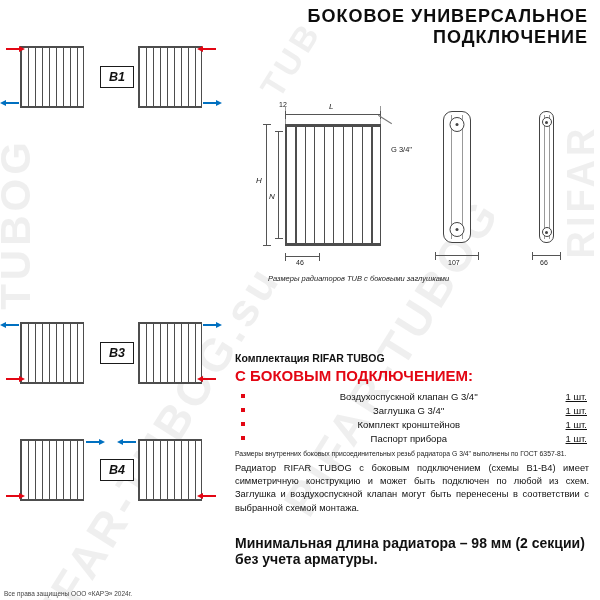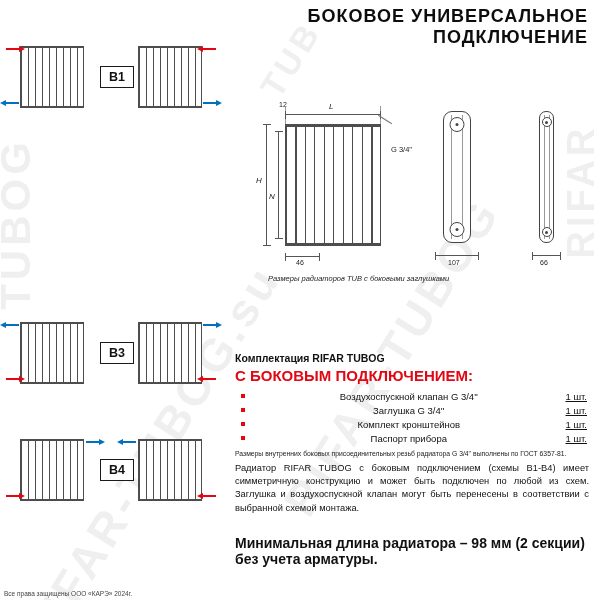--- a/index.html
+++ b/index.html
@@ -14,21 +14,21 @@
   .wm3{left:210px;top:330px;transform:rotate(-58deg);font-size:46px;}
   .wm4{right:-48px;top:170px;transform:rotate(-90deg);font-size:38px;}
   .wm5{left:250px;top:40px;transform:rotate(-58deg);font-size:34px;}
 
   
   .title{position:absolute;top:6px;right:12px;width:286px;margin:0;z-index:2;
          font-size:18px;font-weight:bold;letter-spacing:1px;line-height:1.18;
          text-align:right;text-transform:uppercase;color:#0d0d0d;}
 
   
-  .schemes{position:absolute;left:6px;top:42px;width:230px;height:480px;z-index:1;}
+  .schemes{position:absolute;left:6px;top:42px;width:230px;height:480px;z-index:1;font-style:italic;}
   .scheme-row{position:absolute;left:0;width:230px;height:70px;}
   .rad{position:absolute;left:14px;top:4px;width:64px;height:62px;box-sizing:border-box;
        background:repeating-linear-gradient(90deg,#4d4d4d 0 1px,#fff 1px 7px);
        border:1px solid #4d4d4d;border-top-width:2.5px;border-bottom-width:2.5px;}
   .rad-right{left:132px;}
   .scheme-label{position:absolute;left:94px;top:24px;width:32px;height:20px;
        border:1.5px solid #1a1a1a;display:flex;align-items:center;justify-content:center;
        font-weight:bold;font-size:12.5px;background:#fff;}
 
   

